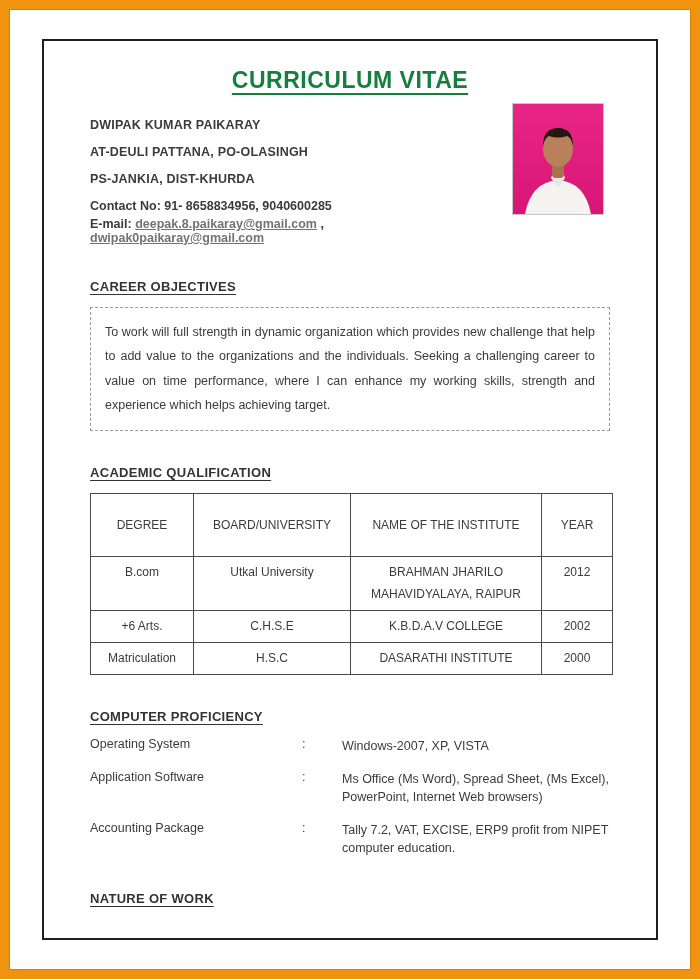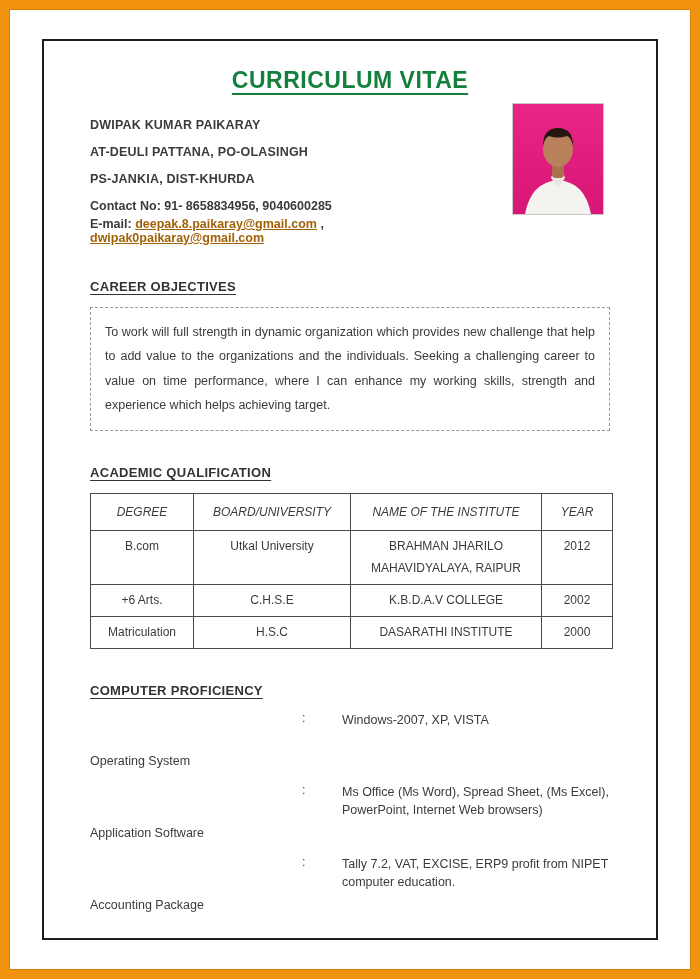--- a/index.html
+++ b/index.html
@@ -29,44 +29,44 @@
   .photo{
     position:absolute;top:62px;right:52px;
     width:90px;height:110px;
     border:1px solid #c9c9c9;background:#e2187d;
     overflow:hidden;
   }
   .personal{margin-right:120px;}
   .pline{font-weight:bold;font-size:12.5px;margin:0 0 13px 0;letter-spacing:.2px;}
   .contact{font-weight:bold;font-size:12.5px;margin:2px 0 4px 0;}
   .email-line{font-size:12.5px;font-weight:bold;margin:0;}
-  a.email{color:#a16207;text-decoration:underline;cursor:pointer;}
+  a.email{color:#737373;text-decoration:underline;cursor:pointer;}
   .section{margin-top:34px;}
   .section-heading{
     font-size:13px;font-weight:bold;color:#333;margin:0 0 13px 0;
     text-decoration:underline;text-underline-offset:3px;letter-spacing:.3px;
   }
   .objective-box{
     border:1px dashed #999;
     padding:12px 14px;
     font-size:12.5px;line-height:1.95;text-align:justify;color:#3b3b3b;
   }
   table.qual-table{border-collapse:collapse;table-layout:fixed;width:522px;}
   .qual-table th,.qual-table td{
     border:1px solid #4a4a4a;font-size:12px;color:#3b3b3b;
     text-align:center;vertical-align:top;padding:4px 6px;font-weight:normal;
   }
-  .qual-table th{padding:11px 4px;font-style:italic;}
+  .qual-table th{padding:24px 4px;}
   .qual-table td{line-height:1.9;}
   .col-degree{width:103px;}
   .col-board{width:157px;}
   .col-institute{width:191px;}
   .col-year{width:71px;}
   .comp-row{display:flex;font-size:12.5px;margin-bottom:15px;}
-  .comp-label{width:212px;flex:0 0 auto;margin-top:43px;}
+  .comp-label{width:212px;flex:0 0 auto;}
   .comp-colon{width:40px;flex:0 0 auto;}
   .comp-value{flex:1;line-height:1.45;}
 </style>
 </head>
 <body>
 
 <div class="page">
   <div class="frame">
 
     <h1 class="title">CURRICULUM VITAE</h1>

